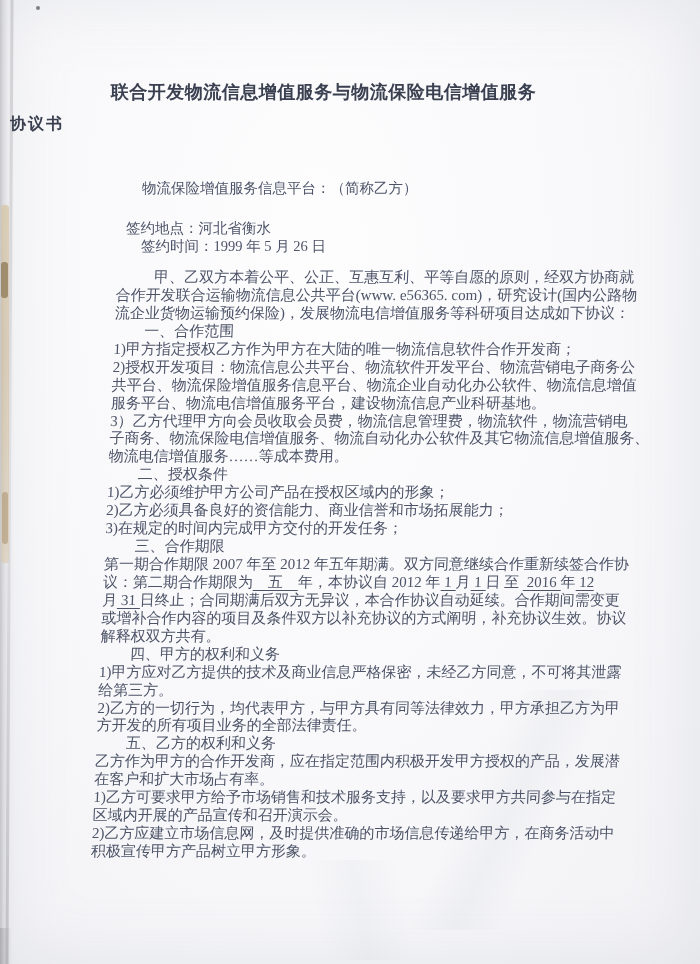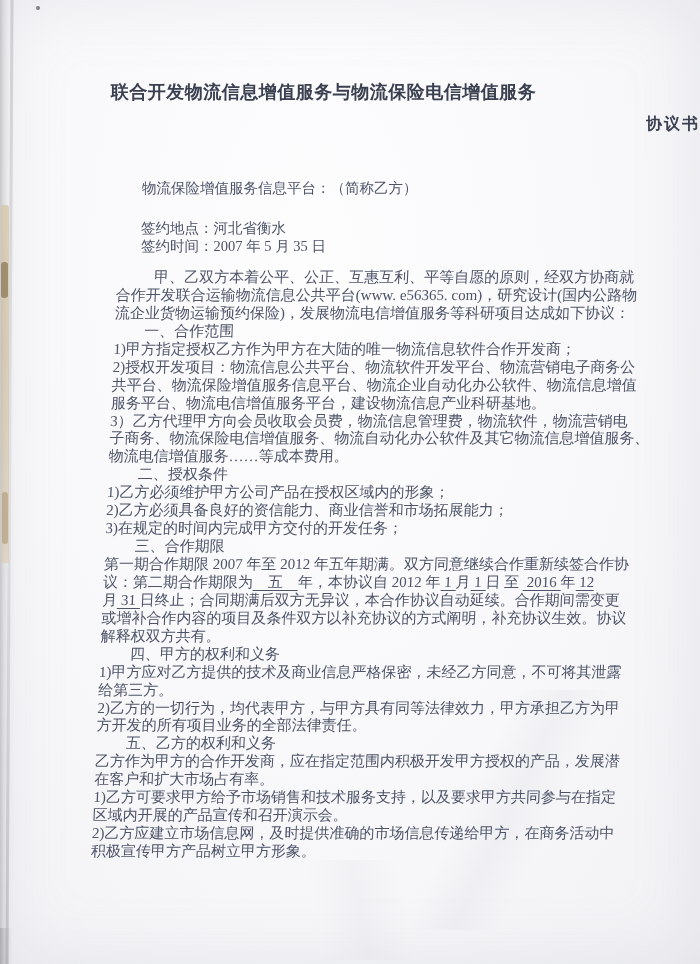--- a/index.html
+++ b/index.html
@@ -39,28 +39,28 @@
     position:absolute;left:80px;top:860px;width:560px;height:100px;pointer-events:none;
     background:linear-gradient(80deg, rgba(255,255,255,0) 42%, rgba(185,190,200,0.10) 50%, rgba(255,255,255,0) 58%);
   }
   
   .title-1{
     position:absolute;left:10px;top:80px;width:627px;text-align:center;
     font-size:18px;font-weight:bold;color:var(--title-ink,#3a4050);
     letter-spacing:0.5px;white-space:pre;
   }
   .title-2{
-    position:absolute;left:10px;top:114px;width:690px;text-align:right;
+    position:absolute;left:10px;top:114px;width:690px;text-align:left;
     font-size:16px;font-weight:bold;color:var(--title-ink,#3a4050);
     letter-spacing:2px;white-space:pre;
   }
   .hline{position:absolute;font-size:14.5px;color:var(--ink,#4d5468);white-space:pre;}
   .party-a{left:143px;top:143px;}
   .party-b{left:142px;top:179px;}
-  .sign-place{left:141px;top:219px;}
+  .sign-place{left:126px;top:219px;}
   .sign-date{left:141px;top:237px;}
   .bodytext{
     position:absolute;left:117px;top:269px;width:545px;
     font-size:15px;line-height:17.93px;color:var(--ink,#4d5468);
     transform:skewX(-2.55deg);transform-origin:0 0;
   }
   .line{white-space:pre;}
   .u{border-bottom:1.2px solid currentColor;}
 </style>
 </head>
@@ -76,21 +76,21 @@
   <div class="speck-top"></div>
   <div class="smudge-bottom-left"></div>
   <div class="crease-1"></div>
   <div class="crease-2"></div>
 
   <div class="title-1">联合开发物流信息增值服务与物流保险电信增值服务</div>
   <div class="title-2">协议书</div>
 
   <div class="hline party-b">物流保险增值服务信息平台：（简称乙方）</div>
   <div class="hline sign-place">签约地点：河北省衡水</div>
-  <div class="hline sign-date">签约时间：2007 年 5 月 35 日</div>
+  <div class="hline sign-date">签约时间：1999 年 5 月 26 日</div>
 
   <div class="bodytext" id="body-lines">
       <div class="line" style="padding-left: 37.5px;"><span>甲、乙双方本着公平、公正、互惠互利、平等自愿的原则，经双方协商就</span></div>
       <div class="line"><span>合作开发联合运输物流信息公共平台(www. e56365. com)，研究设计(国内公路物</span></div>
       <div class="line"><span>流企业货物运输预约保险)，发展物流电信增值服务等科研项目达成如下协议：</span></div>
       <div class="line" style="padding-left: 30px;"><span>一、合作范围</span></div>
       <div class="line"><span>1)甲方指定授权乙方作为甲方在大陆的唯一物流信息软件合作开发商；</span></div>
       <div class="line"><span>2)授权开发项目：物流信息公共平台、物流软件开发平台、物流营销电子商务公</span></div>
       <div class="line"><span>共平台、物流保险增值服务信息平台、物流企业自动化办公软件、物流信息增值</span></div>
       <div class="line"><span>服务平台、物流电信增值服务平台，建设物流信息产业科研基地。</span></div>

